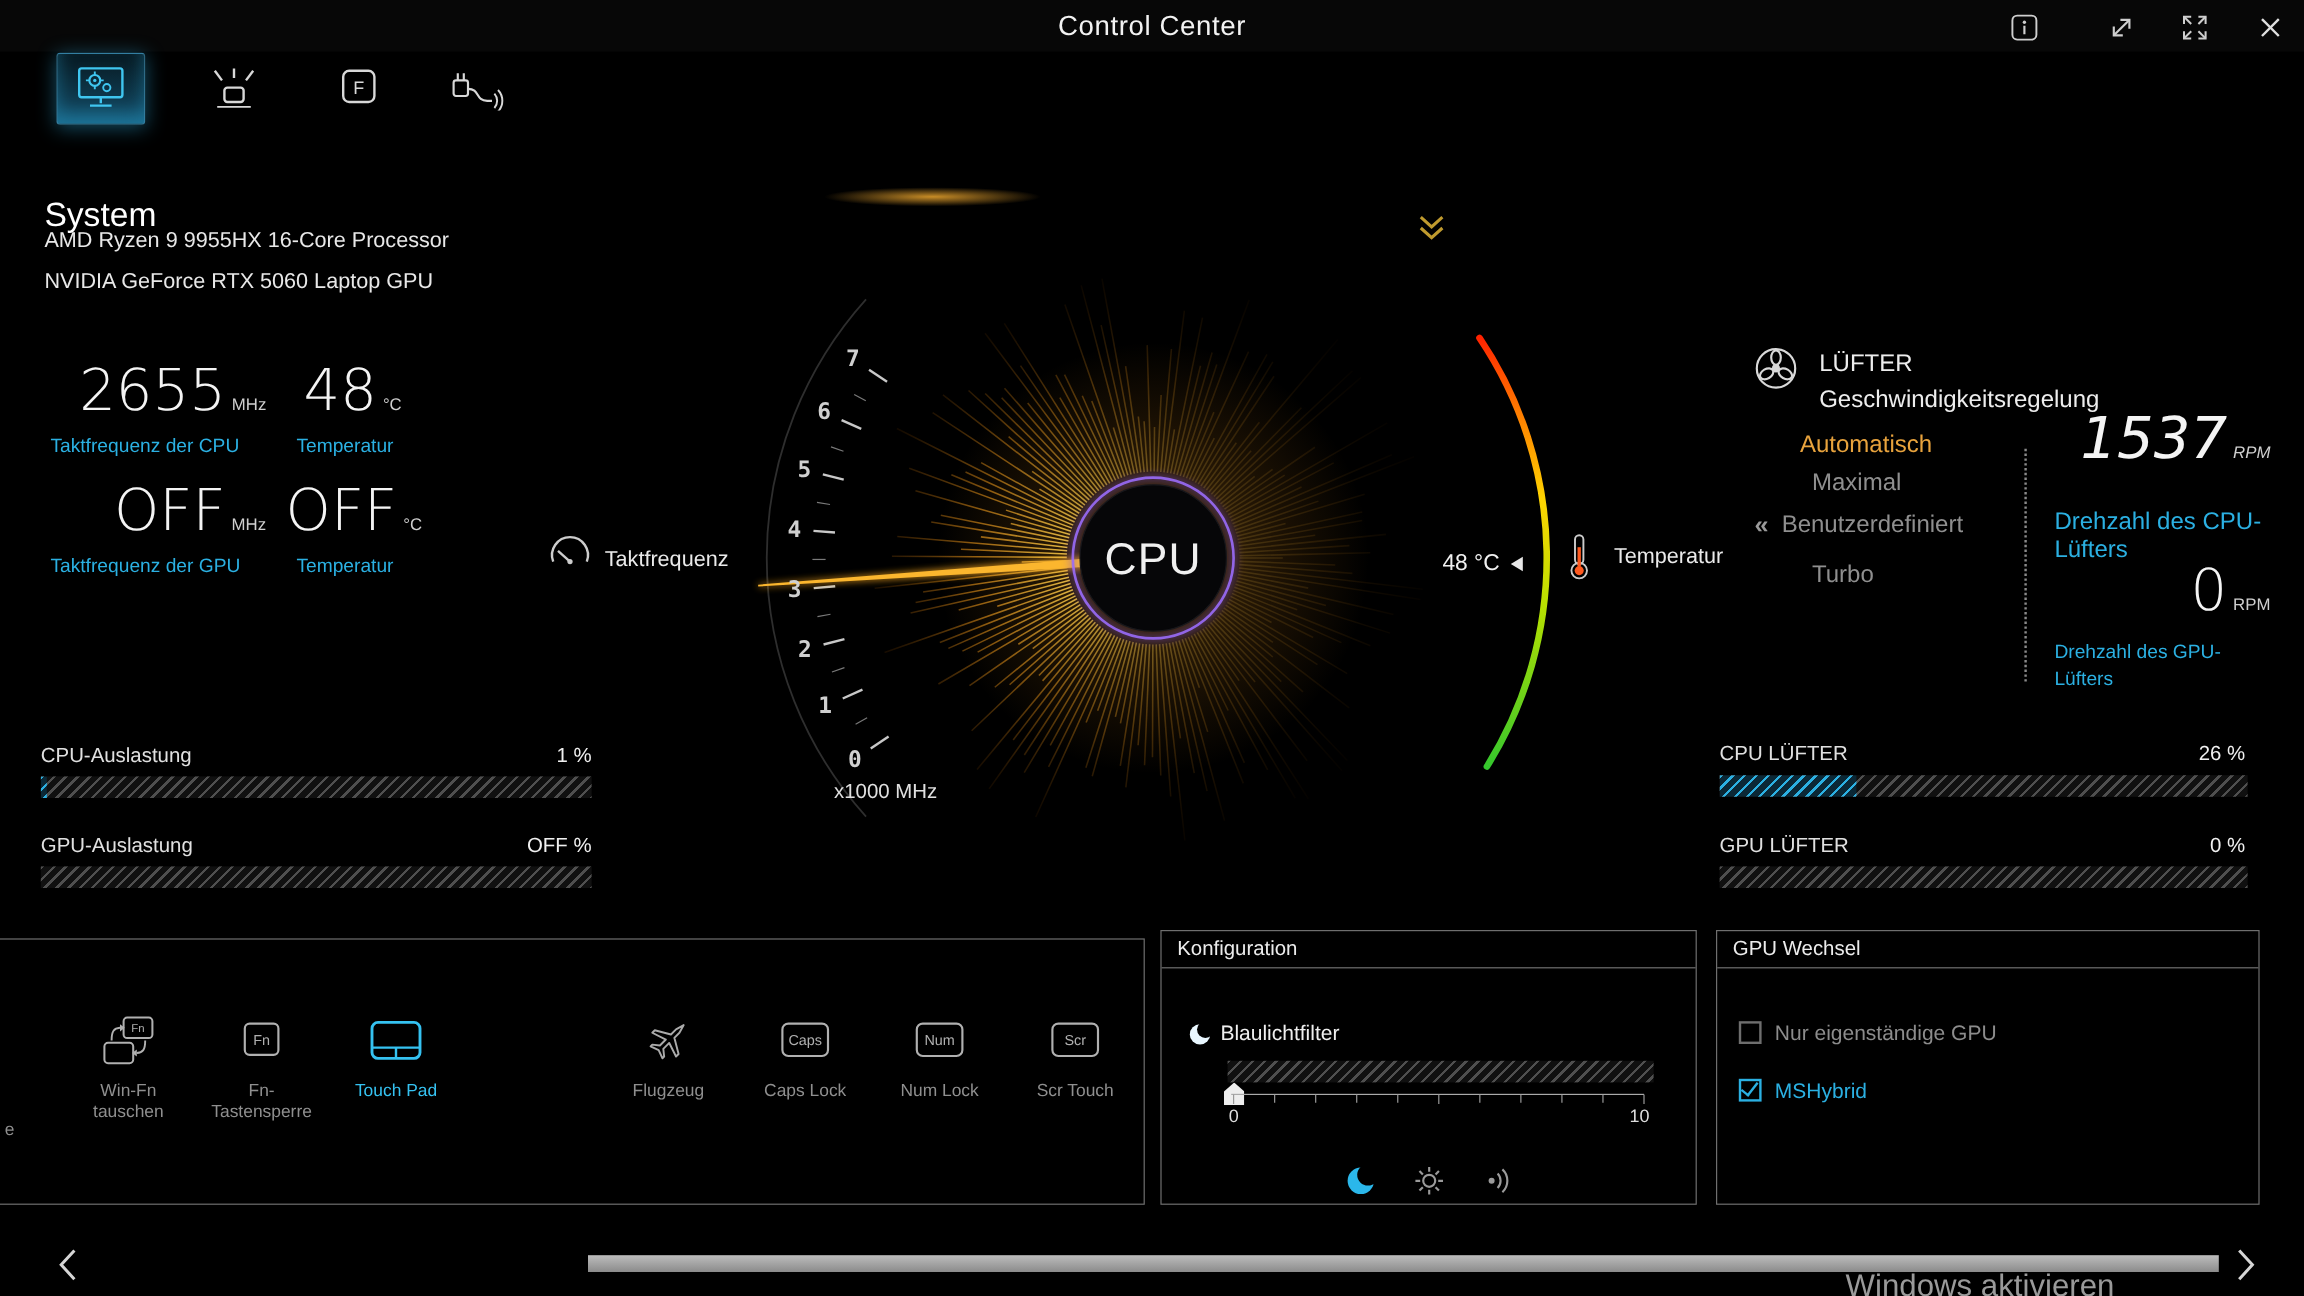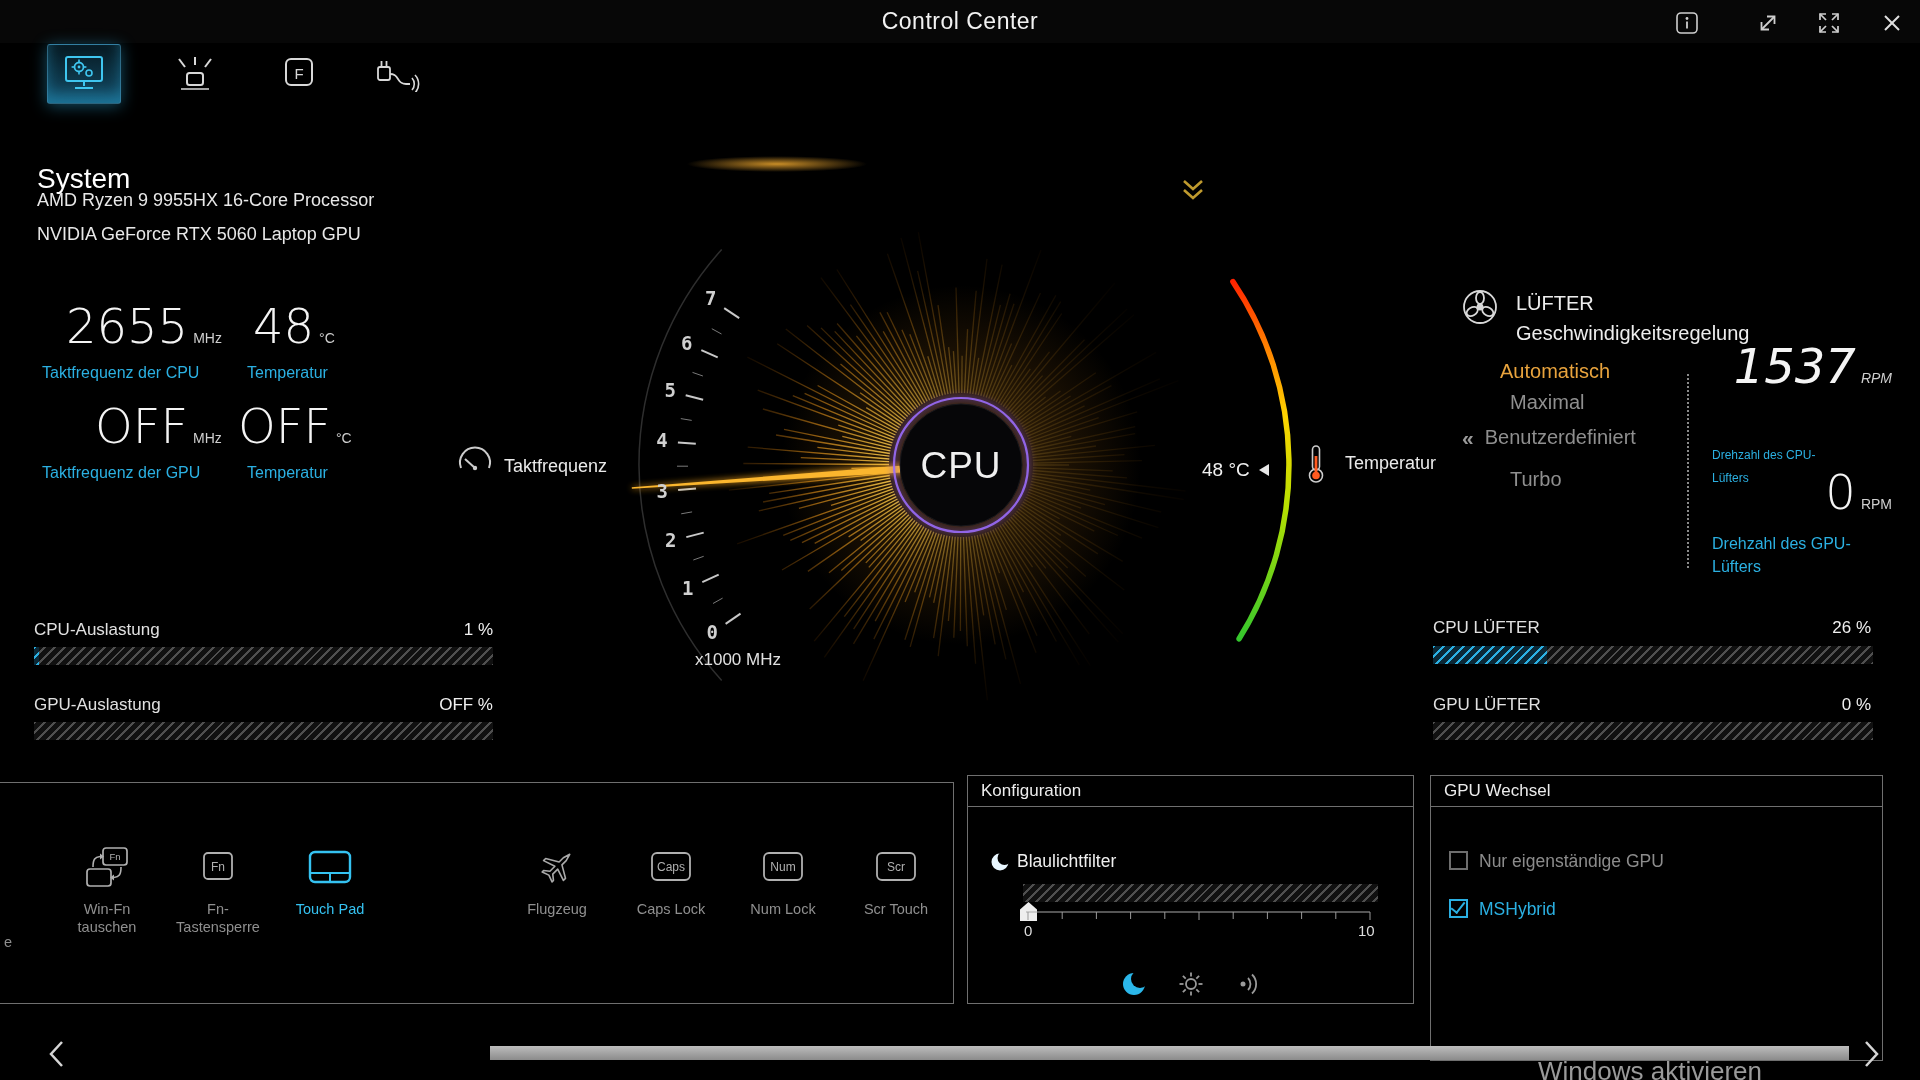--- a/index.html
+++ b/index.html
@@ -466,21 +466,21 @@
     <span style="color:#9a9a9a;font-size:21px;font-weight:bold;line-height:1;">«</span>
     <span class="fanmode">Benutzerdefiniert</span>
   </div>
   <div class="abs fanmode" style="left:1510px;top:468px;">Turbo</div>
 
   <div class="divider-dotted"></div>
 
   <div class="abs" style="right:28px;top:342px;white-space:nowrap;text-align:center;font-style:italic;">
     <span class="bignum">1537</span><span class="unit">RPM</span>
   </div>
-  <div class="abs cyan" style="left:1712px;top:424px;font-size:12px;line-height:23px;margin-top:20px;">
+  <div class="abs cyan" style="left:1712px;top:424px;font-size:20px;line-height:23px;">
     <div>Drehzahl des CPU-</div>
     <div>Lüfters</div>
   </div>
   <div class="abs" style="right:28px;top:468px;white-space:nowrap;text-align:right;">
     <span class="bignum">0</span><span class="unit">RPM</span>
   </div>
   <div class="abs cyan" style="left:1712px;top:532px;font-size:16px;line-height:23px;">
     <div>Drehzahl des GPU-</div>
     <div>Lüfters</div>
   </div>
@@ -656,21 +656,21 @@
     </div>
     <div class="abs" style="left:268px;top:195px;">
       <svg width="28" height="26" viewBox="0 0 28 26">
         <circle cx="7" cy="13" r="2.5" fill="#9a9a9a"></circle>
         <path d="M12,7 A8.5,8.5 0 0 1 12,19" fill="none" stroke="#9a9a9a" stroke-width="1.8"></path>
         <path d="M16,3.5 A13,13 0 0 1 16,22.5" fill="none" stroke="#9a9a9a" stroke-width="1.8"></path>
       </svg>
     </div>
   </div>
 
-  <div class="panel" style="left:1430px;top:775px;width:453px;height:286px;">
+  <div class="panel" style="left:1430px;top:775px;width:453px;height:229px;">
     <div class="panel-header">
       <div class="panel-title">GPU Wechsel</div>
     </div>
     <div class="cb" style="left:18px;top:75px;"></div>
     <div class="abs" style="left:48px;top:75px;font-size:17.5px;color:#8c8c8c;">Nur eigenständige GPU</div>
     <div class="cb checked" style="left:18px;top:123px;"></div>
     <div class="abs cyan" style="left:48px;top:123px;font-size:17.5px;">MSHybrid</div>
   </div>
 
   <div class="abs" style="left:44px;top:1038px;">

